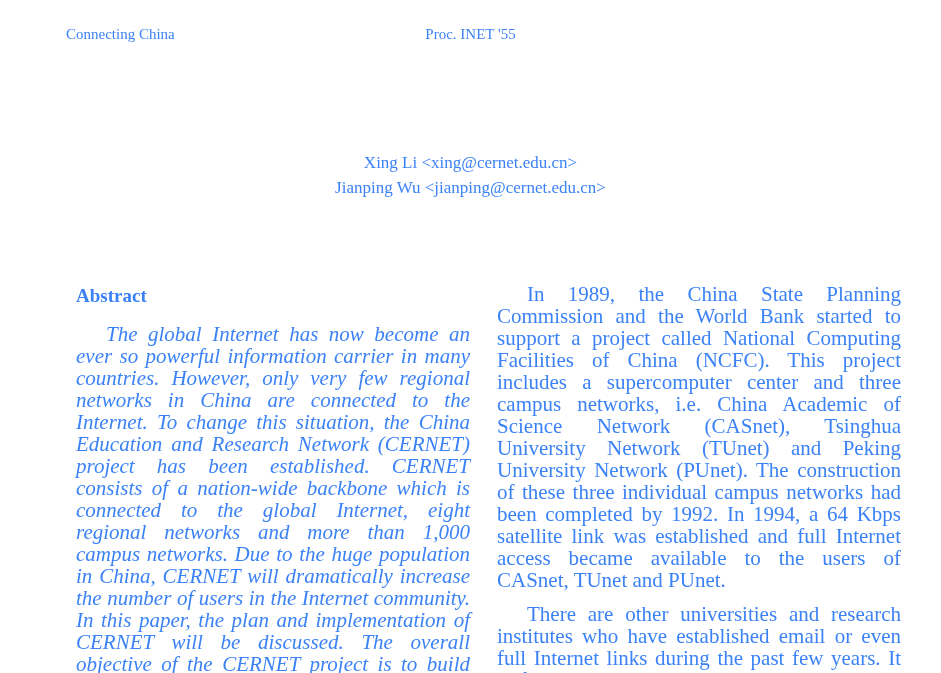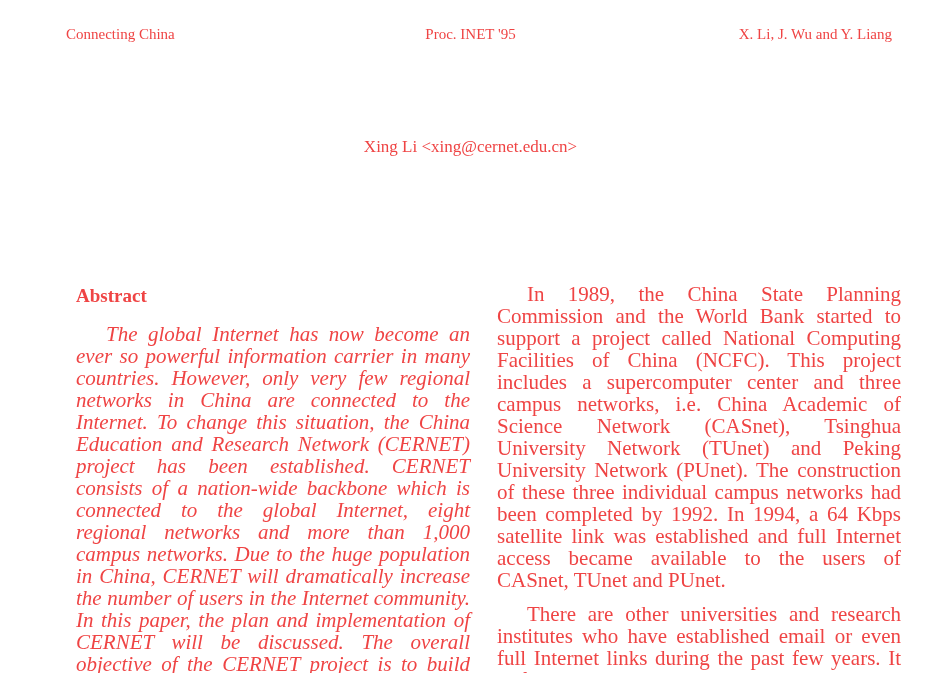--- a/index.html
+++ b/index.html
@@ -5,21 +5,21 @@
   html, body {
     margin: 0;
     padding: 0;
     background: #ffffff;
   }
   .page {
     position: relative;
     width: 941px;
     height: 673px;
     background: #ffffff;
-    color: #ef4444;
+    color: #3b82f6;
     font-family: "Liberation Serif", "DejaVu Serif", serif;
     overflow: hidden;
   }
 
   
   .running-header {
     position: absolute;
     top: 24px;
     left: 0;
     right: 0;
@@ -42,21 +42,21 @@
   .title-block h1 {
     margin: 0 0 16px 0;
     font-size: 19px;
     font-weight: bold;
     line-height: 24px;
   }
 
   
   .authors {
     position: absolute;
-    top: 134px;
+    top: 150px;
     left: 0;
     right: 0;
     text-align: center;
     font-size: 17px;
     line-height: 25px;
   }
 
   
   .columns {
     position: absolute;
@@ -84,27 +84,27 @@
   .abstract-text { font-style: italic; }
   .col-right p + p { margin-top: 12px; }
 </style>
 </head>
 <body>
 
 <div class="page">
 
   <div class="running-header">
     <span class="rh-left">Connecting China</span>
-    <span class="rh-center">Proc. INET '95</span>
-    <span class="rh-right">X. Li, J. Wu and Y. Liang</span>
+    <span class="rh-center">Proc. INET '55</span>
   </div>
 
 
   <div class="authors">
     <div>Xing Li &lt;xing@cernet.edu.cn&gt;</div>
+    <div>Jianping Wu &lt;jianping@cernet.edu.cn&gt;</div>
   </div>
 
   <div class="columns">
     <div class="col-left">
       <h2 class="abstract-heading">Abstract</h2>
       <p class="abstract-text">The global Internet has now become an ever so powerful information carrier in many countries. However, only very few regional networks in China are connected to the Internet. To change this situation, the China Education and Research Network (CERNET) project has been established. CERNET consists of a nation-wide backbone which is connected to the global Internet, eight regional networks and more than 1,000 campus networks. Due to the huge population in China, CERNET will dramatically increase the number of users in the Internet community. In this paper, the plan and implementation of CERNET will be discussed. The overall objective of the CERNET project is to build Internet in China to satisfy the current users and to cater for the development in the coming century.</p>
     </div>
     <div class="col-right">
       <p>In 1989, the China State Planning Commission and the World Bank started to support a project called National Computing Facilities of China (NCFC). This project includes a supercomputer center and three campus networks, i.e. China Academic of Science Network (CASnet), Tsinghua University Network (TUnet) and Peking University Network (PUnet). The construction of these three individual campus networks had been completed by 1992. In 1994, a 64 Kbps satellite link was established and full Internet access became available to the users of CASnet, TUnet and PUnet.</p>
       <p>There are other universities and research institutes who have established email or even full Internet links during the past few years. It is for sure that many people in China and all over the world want Chinese academic societies to join the</p>

